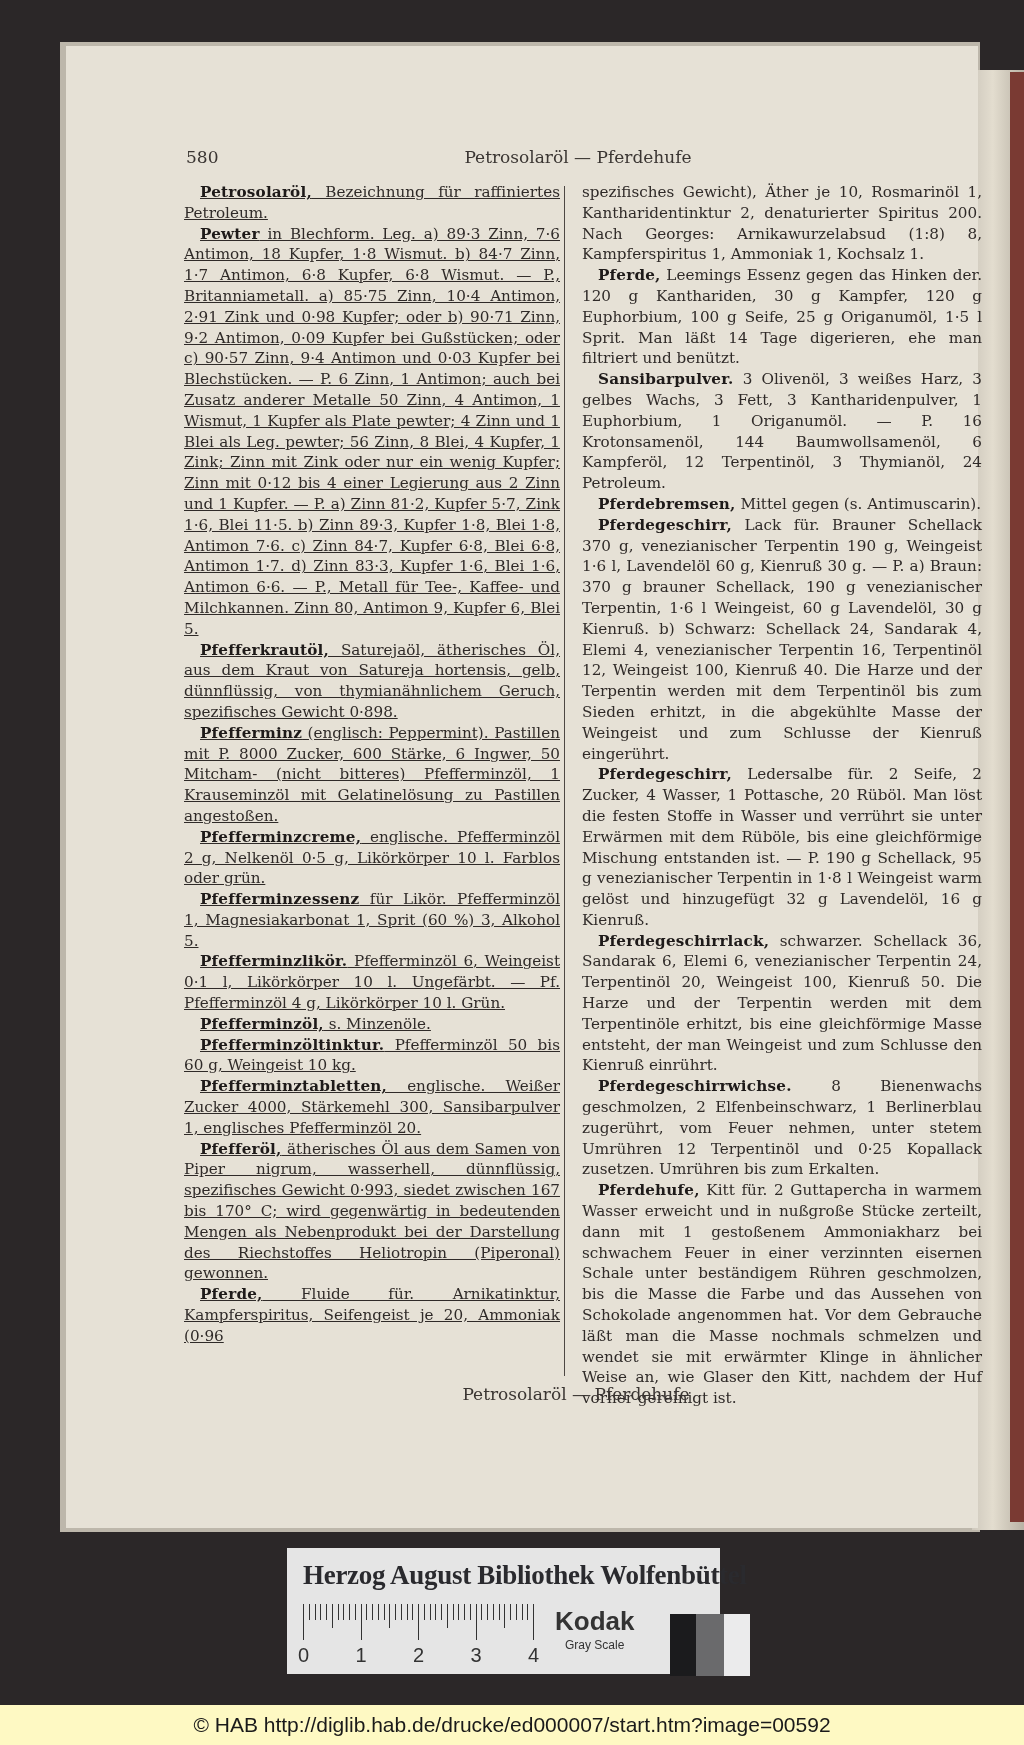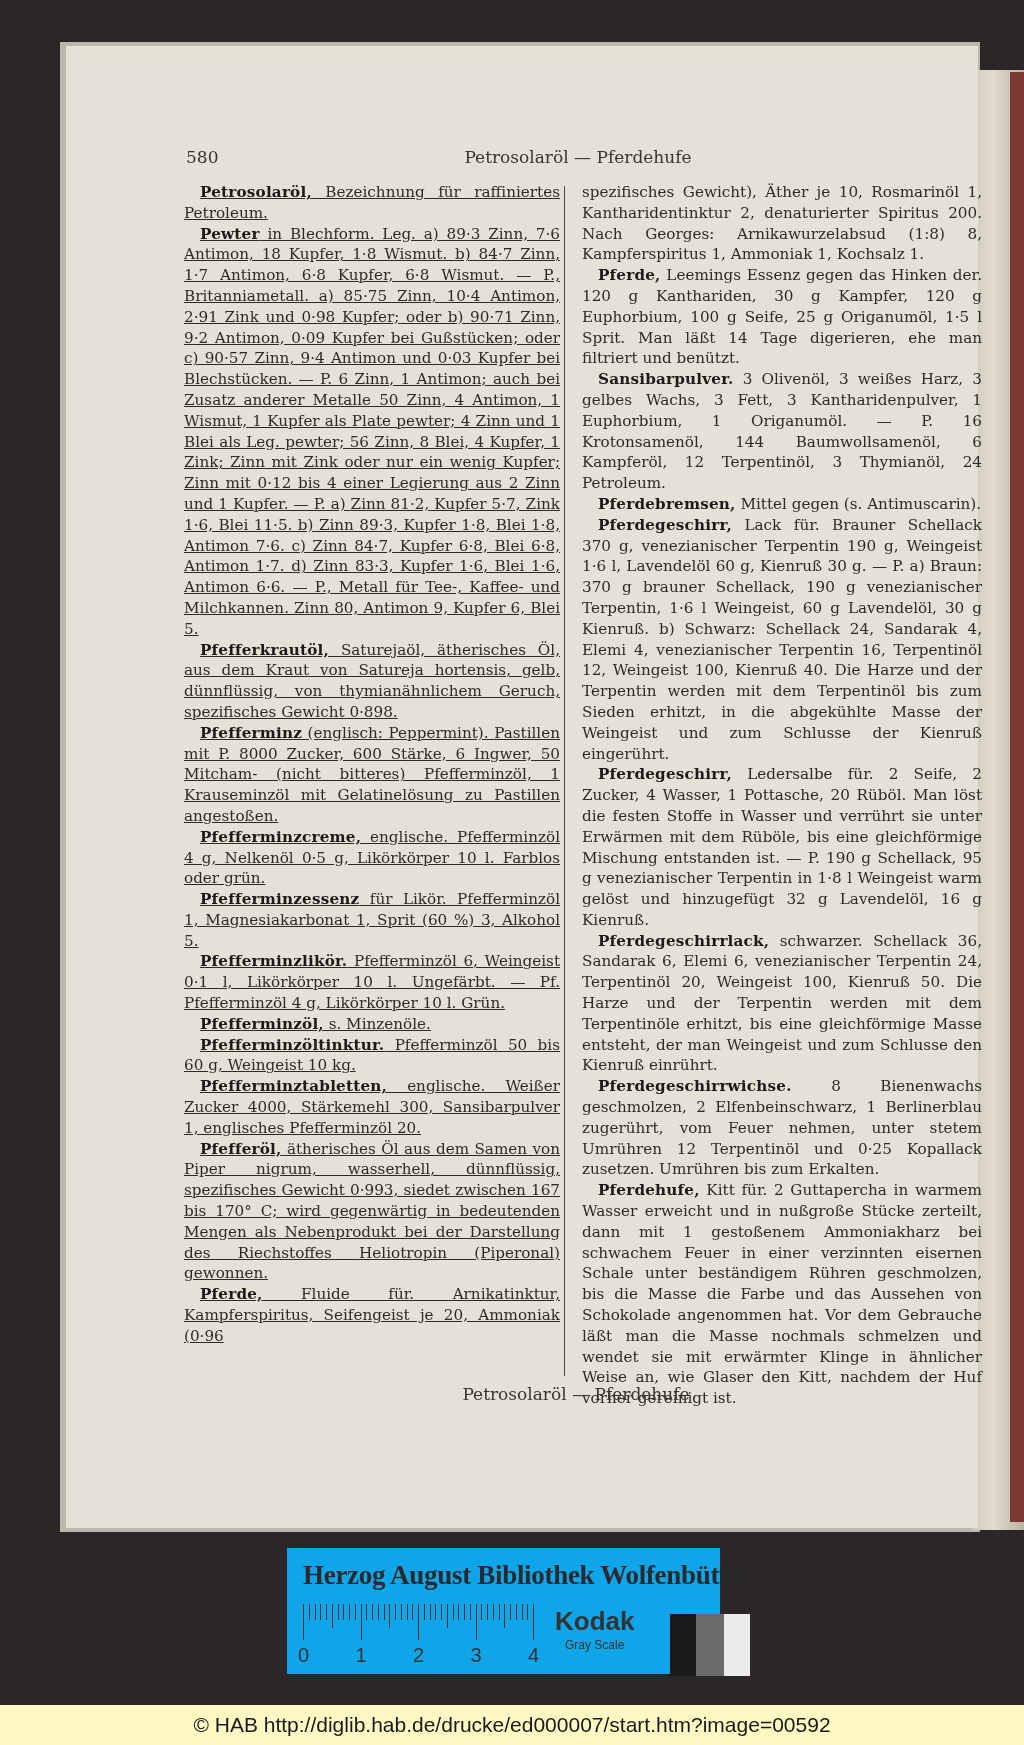--- a/index.html
+++ b/index.html
@@ -13,21 +13,21 @@
   .page-number{position:absolute;left:0;top:0;}
   .head-title{position:absolute;left:0;right:0;top:0;text-align:center;}
   .col{position:absolute;top:182px;font-size:15.2px;line-height:20.8px;color:#2f2a28;text-align:justify;}
   .col-left{left:184px;width:376px;text-decoration:underline;}
   .col-right{left:582px;width:400px;}
   .col-rule{position:absolute;left:564px;top:186px;width:1px;height:1190px;background:#4d4743;}
   .entry{margin:0;text-indent:16px;}
   .cont{margin:0;text-indent:0;}
   .head{font-weight:bold;font-family:"DejaVu Serif",serif;letter-spacing:0.2px;color:#1e1a19;}
   .footer-title{position:absolute;top:1384px;left:184px;width:784px;text-align:center;font-size:17px;color:#3a3532;}
-  .hab-card{position:absolute;left:287px;top:1548px;width:433px;height:126px;background:#0ea5e9;}
+  .hab-card{position:absolute;left:287px;top:1548px;width:433px;height:126px;background:#e5e5e5;}
   .hab-title{position:absolute;left:16px;top:12px;font-family:"Liberation Serif",serif;font-weight:bold;font-size:27px;color:#2a2a2e;white-space:nowrap;letter-spacing:-0.3px;}
   .ruler{position:absolute;left:16px;top:56px;width:235px;height:60px;}
   .tick{position:absolute;top:0;width:1px;background:#333;}
   .ruler-num{position:absolute;top:40px;font-family:"Liberation Sans",sans-serif;font-size:20px;color:#333;transform:translateX(-5px);}
   .kodak{position:absolute;left:268px;top:58px;font-family:"Liberation Sans",sans-serif;font-weight:bold;font-size:26px;color:#333;}
   .kodak-sub{position:absolute;left:278px;top:90px;font-family:"Liberation Sans",sans-serif;font-size:12px;color:#333;}
   .swatch{position:absolute;top:66px;height:62px;}
   .copyright-bar{position:absolute;left:0;top:1705px;width:1024px;height:40px;background:#fef9c3;}
   .copyright{position:absolute;left:0;right:0;top:8px;text-align:center;font-family:"Liberation Sans",sans-serif;font-size:21px;color:#1a1a1a;}
 </style>
@@ -43,21 +43,21 @@
   <div class="running-head">
     <span class="page-number">580</span>
     <span class="head-title">Petrosolaröl — Pferdehufe</span>
   </div>
 
   <div class="col col-left" id="col-left">
       <p class="entry"><span class="head">Petrosolaröl,</span><span> Bezeichnung für raffiniertes Petroleum.</span></p>
       <p class="entry"><span class="head">Pewter</span><span> in Blechform. Leg. a) 89·3 Zinn, 7·6 Antimon, 18 Kupfer, 1·8 Wismut. b) 84·7 Zinn, 1·7 Antimon, 6·8 Kupfer, 6·8 Wismut. — P., Britanniametall. a) 85·75 Zinn, 10·4 Antimon, 2·91 Zink und 0·98 Kupfer; oder b) 90·71 Zinn, 9·2 Antimon, 0·09 Kupfer bei Gußstücken; oder c) 90·57 Zinn, 9·4 Antimon und 0·03 Kupfer bei Blechstücken. — P. 6 Zinn, 1 Antimon; auch bei Zusatz anderer Metalle 50 Zinn, 4 Antimon, 1 Wismut, 1 Kupfer als Plate pewter; 4 Zinn und 1 Blei als Leg. pewter; 56 Zinn, 8 Blei, 4 Kupfer, 1 Zink; Zinn mit Zink oder nur ein wenig Kupfer; Zinn mit 0·12 bis 4 einer Legierung aus 2 Zinn und 1 Kupfer. — P. a) Zinn 81·2, Kupfer 5·7, Zink 1·6, Blei 11·5. b) Zinn 89·3, Kupfer 1·8, Blei 1·8, Antimon 7·6. c) Zinn 84·7, Kupfer 6·8, Blei 6·8, Antimon 1·7. d) Zinn 83·3, Kupfer 1·6, Blei 1·6, Antimon 6·6. — P., Metall für Tee-, Kaffee- und Milchkannen. Zinn 80, Antimon 9, Kupfer 6, Blei 5.</span></p>
       <p class="entry"><span class="head">Pfefferkrautöl,</span><span> Saturejaöl, ätherisches Öl, aus dem Kraut von Satureja hortensis, gelb, dünnflüssig, von thymianähnlichem Geruch, spezifisches Gewicht 0·898.</span></p>
       <p class="entry"><span class="head">Pfefferminz</span><span> (englisch: Peppermint). Pastillen mit P. 8000 Zucker, 600 Stärke, 6 Ingwer, 50 Mitcham- (nicht bitteres) Pfefferminzöl, 1 Krauseminzöl mit Gelatinelösung zu Pastillen angestoßen.</span></p>
-      <p class="entry"><span class="head">Pfefferminzcreme,</span><span> englische. Pfefferminzöl 4 g, Nelkenöl 0·5 g, Likörkörper 10 l. Farblos oder grün.</span></p>
+      <p class="entry"><span class="head">Pfefferminzcreme,</span><span> englische. Pfefferminzöl 2 g, Nelkenöl 0·5 g, Likörkörper 10 l. Farblos oder grün.</span></p>
       <p class="entry"><span class="head">Pfefferminzessenz</span><span> für Likör. Pfefferminzöl 1, Magnesiakarbonat 1, Sprit (60 %) 3, Alkohol 5.</span></p>
       <p class="entry"><span class="head">Pfefferminzlikör.</span><span> Pfefferminzöl 6, Weingeist 0·1 l, Likörkörper 10 l. Ungefärbt. — Pf. Pfefferminzöl 4 g, Likörkörper 10 l. Grün.</span></p>
       <p class="entry"><span class="head">Pfefferminzöl,</span><span> s. Minzenöle.</span></p>
       <p class="entry"><span class="head">Pfefferminzöltinktur.</span><span> Pfefferminzöl 50 bis 60 g, Weingeist 10 kg.</span></p>
       <p class="entry"><span class="head">Pfefferminztabletten,</span><span> englische. Weißer Zucker 4000, Stärkemehl 300, Sansibarpulver 1, englisches Pfefferminzöl 20.</span></p>
       <p class="entry"><span class="head">Pfefferöl,</span><span> ätherisches Öl aus dem Samen von Piper nigrum, wasserhell, dünnflüssig, spezifisches Gewicht 0·993, siedet zwischen 167 bis 170° C; wird gegenwärtig in bedeutenden Mengen als Nebenprodukt bei der Darstellung des Riechstoffes Heliotropin (Piperonal) gewonnen.</span></p>
       <p class="entry"><span class="head">Pferde,</span><span> Fluide für. Arnikatinktur, Kampferspiritus, Seifengeist je 20, Ammoniak (0·96</span></p>
     </div>
   <div class="col-rule"></div>
   <div class="col col-right" id="col-right">

